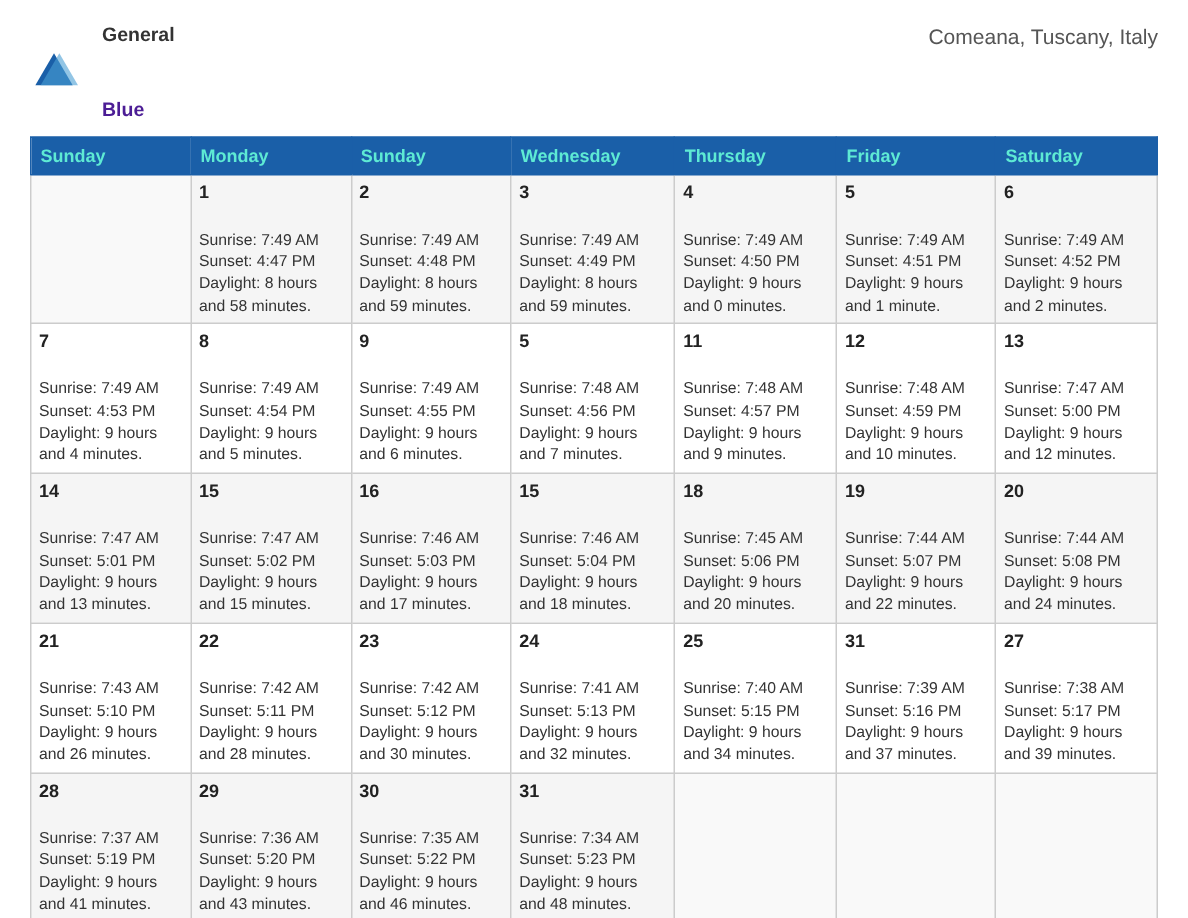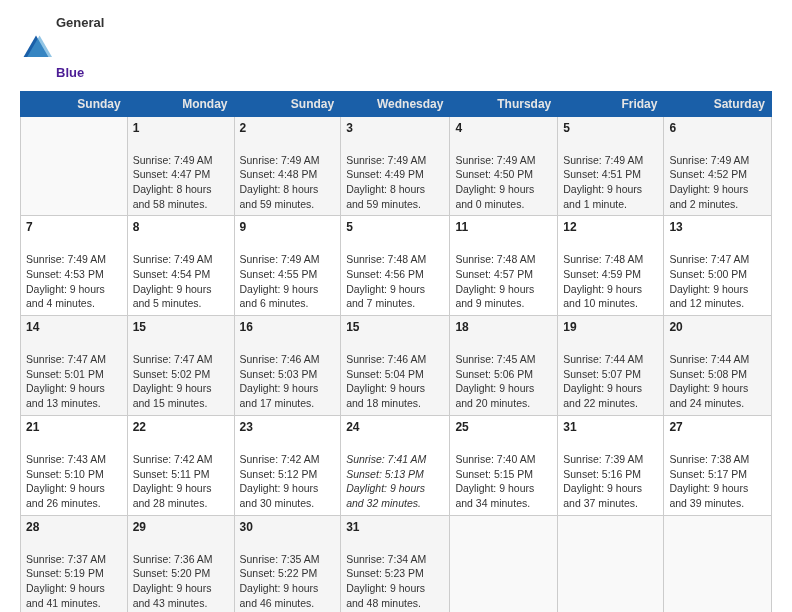--- a/index.html
+++ b/index.html
@@ -19,21 +19,21 @@
     }
     .header {
       display: flex;
       justify-content: space-between;
       align-items: flex-start;
       margin-bottom: 10px;
     }
     .logo {
       display: flex;
       align-items: center;
-      gap: 4px;
+      gap: 16px;
     }
     .logo-text {
       display: flex;
       flex-direction: column;
       font-size: 13px;
       font-weight: bold;
       line-height: 1.1;
     }
     .logo-general { color: #333; }
     .logo-blue { color: #4c1d95; margin-top: 36px; }
@@ -55,23 +55,23 @@
       color: #555;
     }
     .calendar {
       width: 100%;
       border-collapse: collapse;
       flex: 1;
       font-size: 11px;
     }
     .calendar thead th {
       background-color: #1a5fa8;
-      color: #e5e5e5;
+      color: #5eead4;
       padding: 5px 6px;
-      text-align: right;
+      text-align: left;
       font-size: 12px;
       font-weight: bold;
       border: 1px solid #1a5fa8;
     }
     .calendar tbody td {
       border: 1px solid #ccc;
       vertical-align: top;
       padding: 4px 5px;
       width: 113px;
       background: #fff;
@@ -108,20 +108,21 @@
       <svg class="logo-icon" viewBox="0 0 36 36">
         <polygon points="18,4 32,28 4,28" fill="#1a5fa8"></polygon>
         <polygon points="22,4 36,28 8,28" fill="#4a9fd4" opacity="0.6"></polygon>
       </svg>
       <div class="logo-text">
         <span class="logo-general">General</span>
         <span class="logo-blue">Blue</span>
       </div>
     </div>
     <div class="title-block">
+      <div class="subtitle">Comeana, Tuscany, Italy</div>
     </div>
   </div>
 
   <table class="calendar">
     <thead>
       <tr>
         <th>Sunday</th>
         <th>Monday</th>
         <th>Sunday</th>
         <th>Wednesday</th>
@@ -295,21 +296,21 @@
           </td>
           <td>
             <span class="day-number">23</span>
             <div class="day-info" style="white-space: pre-line;">Sunrise: 7:42 AM
 Sunset: 5:12 PM
 Daylight: 9 hours
 and 30 minutes.</div>
           </td>
           <td>
             <span class="day-number">24</span>
-            <div class="day-info" style="white-space: pre-line; font-style: italic;">Sunrise: 7:41 AM
+            <div class="day-info" style="white-space: pre-line;">Sunrise: 7:41 AM
 Sunset: 5:13 PM
 Daylight: 9 hours
 and 32 minutes.</div>
           </td>
           <td>
             <span class="day-number">25</span>
             <div class="day-info" style="white-space: pre-line;">Sunrise: 7:40 AM
 Sunset: 5:15 PM
 Daylight: 9 hours
 and 34 minutes.</div>

